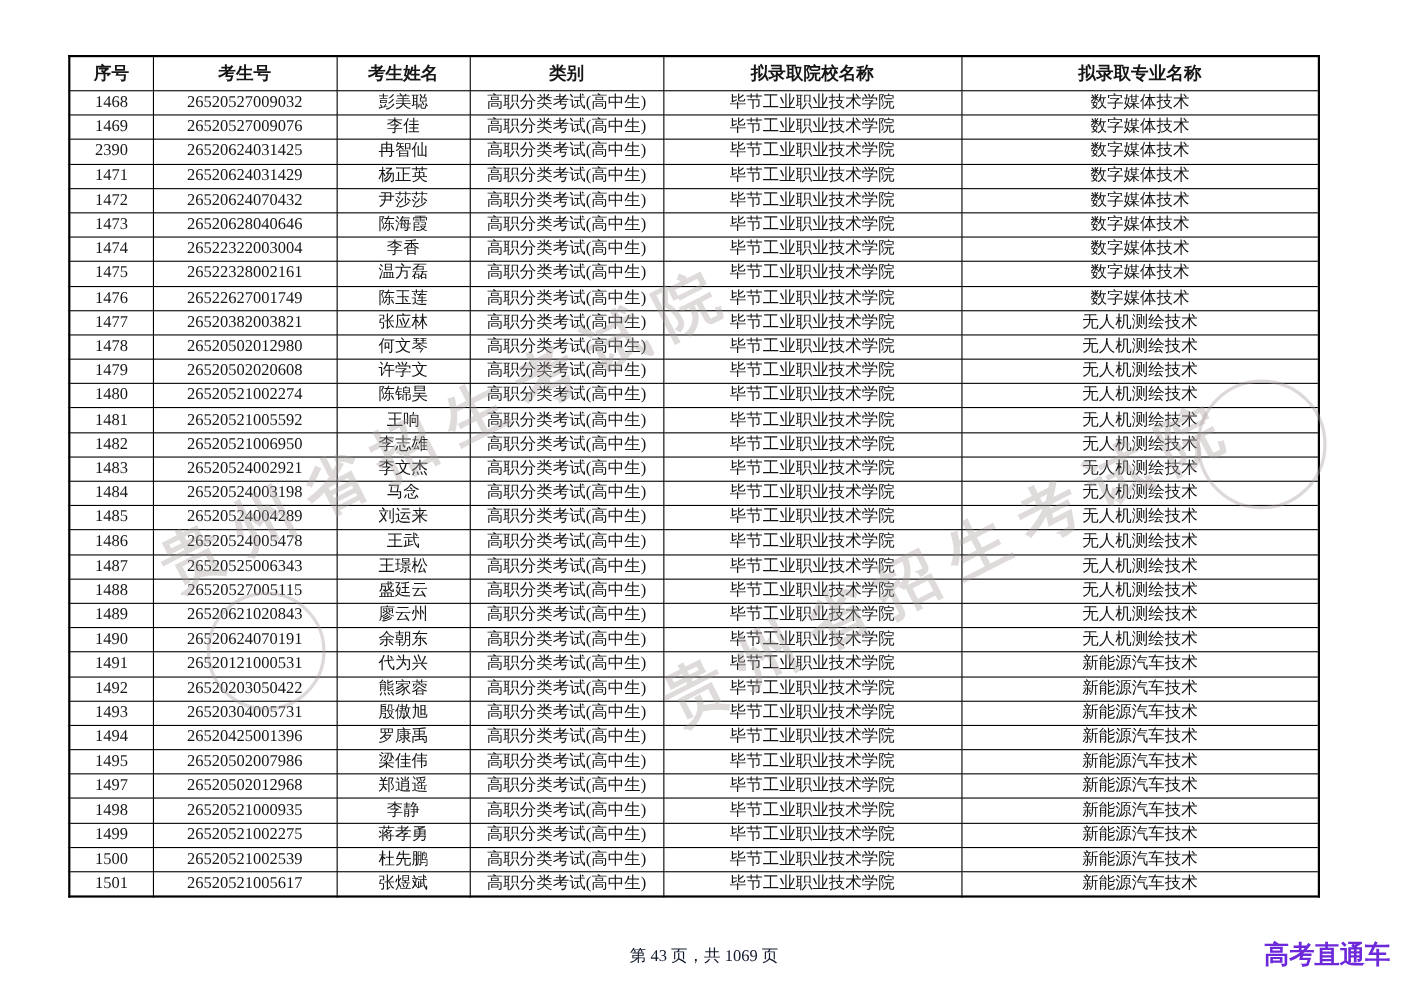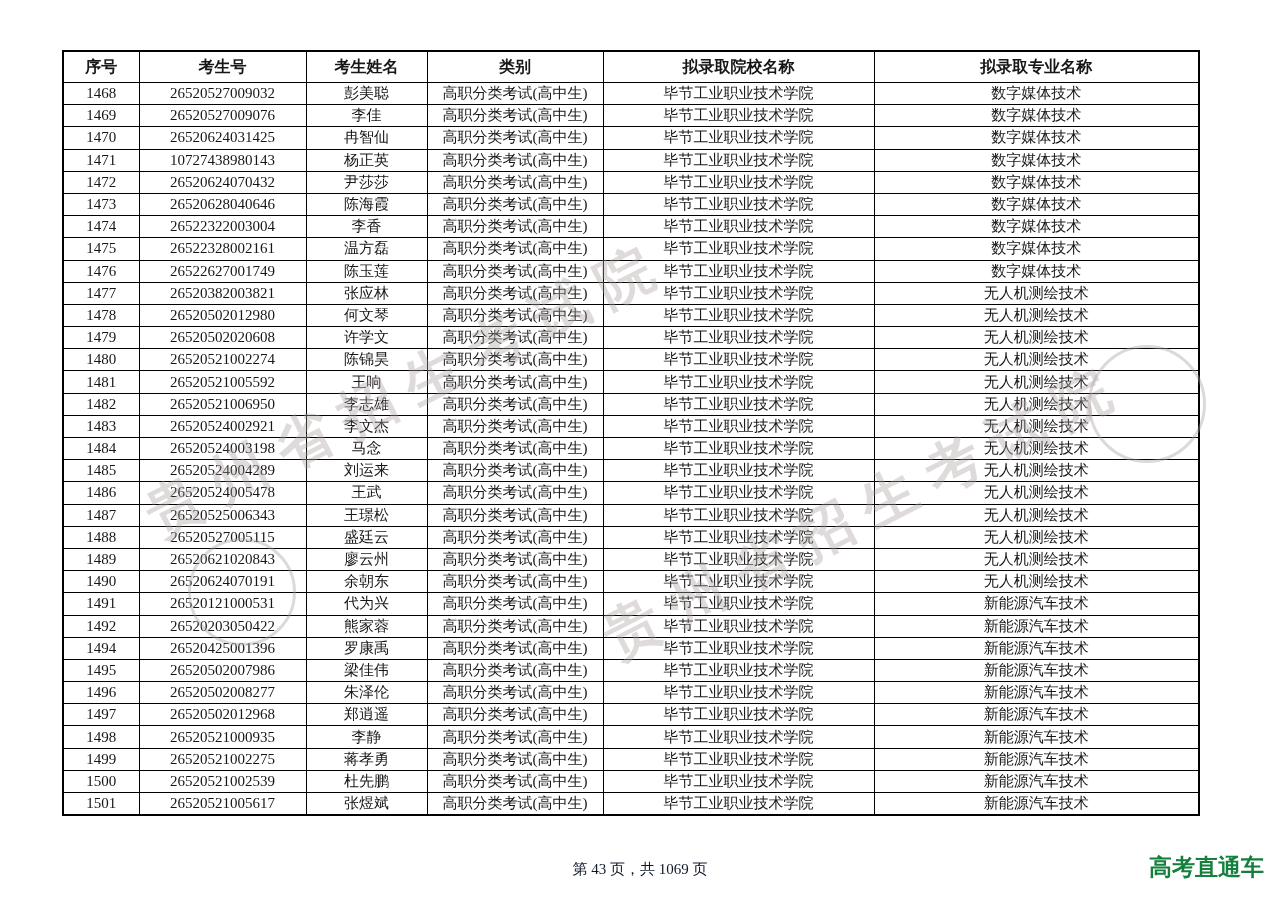--- a/index.html
+++ b/index.html
@@ -117,30 +117,30 @@
         </tr>
         <tr>
           <td class="c-index">1469</td>
           <td class="c-candidate-no">26520527009076</td>
           <td class="c-name">李佳</td>
           <td class="c-category">高职分类考试(高中生)</td>
           <td class="c-college">毕节工业职业技术学院</td>
           <td class="c-major">数字媒体技术</td>
         </tr>
         <tr>
-          <td class="c-index">1470</td>
+          <td class="c-index">2390</td>
           <td class="c-candidate-no">26520624031425</td>
           <td class="c-name">冉智仙</td>
           <td class="c-category">高职分类考试(高中生)</td>
           <td class="c-college">毕节工业职业技术学院</td>
           <td class="c-major">数字媒体技术</td>
         </tr>
         <tr>
           <td class="c-index">1471</td>
-          <td class="c-candidate-no">10727438980143</td>
+          <td class="c-candidate-no">26520624031429</td>
           <td class="c-name">杨正英</td>
           <td class="c-category">高职分类考试(高中生)</td>
           <td class="c-college">毕节工业职业技术学院</td>
           <td class="c-major">数字媒体技术</td>
         </tr>
         <tr>
           <td class="c-index">1472</td>
           <td class="c-candidate-no">26520624070432</td>
           <td class="c-name">尹莎莎</td>
           <td class="c-category">高职分类考试(高中生)</td>
@@ -301,39 +301,39 @@
         </tr>
         <tr>
           <td class="c-index">1492</td>
           <td class="c-candidate-no">26520203050422</td>
           <td class="c-name">熊家蓉</td>
           <td class="c-category">高职分类考试(高中生)</td>
           <td class="c-college">毕节工业职业技术学院</td>
           <td class="c-major">新能源汽车技术</td>
         </tr>
         <tr>
+          <td class="c-index">1493</td>
+          <td class="c-candidate-no">26520304005731</td>
+          <td class="c-name">殷傲旭</td>
+          <td class="c-category">高职分类考试(高中生)</td>
+          <td class="c-college">毕节工业职业技术学院</td>
+          <td class="c-major">新能源汽车技术</td>
+        </tr>
+        <tr>
           <td class="c-index">1494</td>
           <td class="c-candidate-no">26520425001396</td>
           <td class="c-name">罗康禹</td>
           <td class="c-category">高职分类考试(高中生)</td>
           <td class="c-college">毕节工业职业技术学院</td>
           <td class="c-major">新能源汽车技术</td>
         </tr>
         <tr>
           <td class="c-index">1495</td>
           <td class="c-candidate-no">26520502007986</td>
           <td class="c-name">梁佳伟</td>
-          <td class="c-category">高职分类考试(高中生)</td>
-          <td class="c-college">毕节工业职业技术学院</td>
-          <td class="c-major">新能源汽车技术</td>
-        </tr>
-        <tr>
-          <td class="c-index">1496</td>
-          <td class="c-candidate-no">26520502008277</td>
-          <td class="c-name">朱泽伦</td>
           <td class="c-category">高职分类考试(高中生)</td>
           <td class="c-college">毕节工业职业技术学院</td>
           <td class="c-major">新能源汽车技术</td>
         </tr>
         <tr>
           <td class="c-index">1497</td>
           <td class="c-candidate-no">26520502012968</td>
           <td class="c-name">郑逍遥</td>
           <td class="c-category">高职分类考试(高中生)</td>
           <td class="c-college">毕节工业职业技术学院</td>
@@ -374,15 +374,15 @@
       </tbody>
   </table>
 
   <div class="wm wm-left">贵州省招生考试院</div>
   <div class="wm wm-right">贵州省招生考试院</div>
   <div class="wm-circle wm-circle-left"></div>
   <div class="wm-circle wm-circle-right"></div>
 
   <div class="footer-page">第 43 页，共 1069 页</div>
 
-  <div class="brand" style="color: #15803d;">高考直通车</div>
+  <div class="brand" style="color: #6d28d9;">高考直通车</div>
 
 </div>
 
 </body></html>

